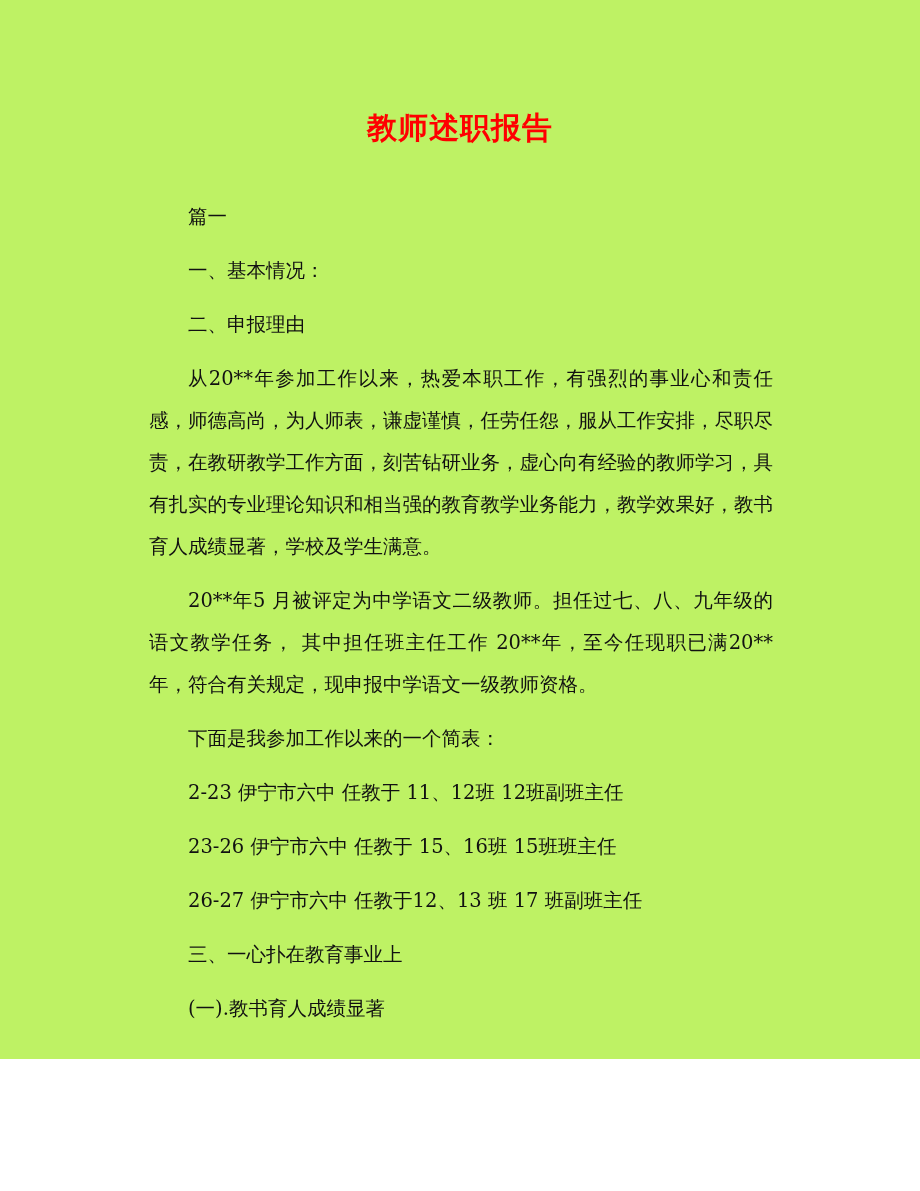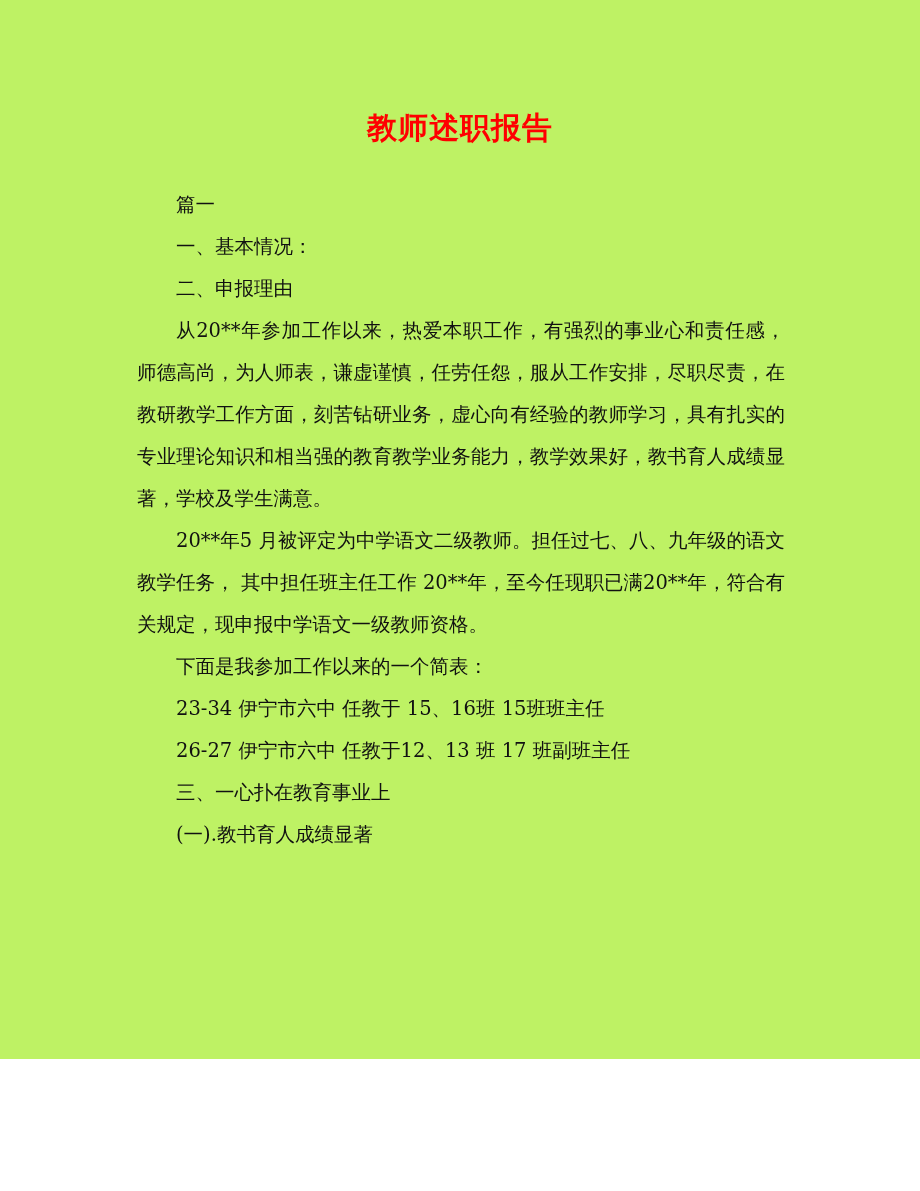--- a/index.html
+++ b/index.html
@@ -15,32 +15,33 @@
       text-align: center;
       font-size: 30px; font-weight: bold;
       color: #ff0000;
       letter-spacing: 1px;
       font-family: "DejaVu Sans", "Liberation Sans", sans-serif;
     }
     .body {
       position: absolute; left: 137px; top: 184px; width: 648px;
       font-size: 19.5px; line-height: 42px;
     }
-    .p { margin: 0; text-indent: 39px; text-align: justify; }
+    .p { margin: 12px; text-indent: 39px; text-align: justify; }
   </style>
 </head>
 <body>
 
 <div class="page">
   <div class="title">教师述职报告</div>
   <div class="body">
     <p class="p">篇一</p>
     <p class="p">一、基本情况：</p>
     <p class="p">二、申报理由</p>
     <p class="p">从20**年参加工作以来，热爱本职工作，有强烈的事业心和责任感，师德高尚，为人师表，谦虚谨慎，任劳任怨，服从工作安排，尽职尽责，在教研教学工作方面，刻苦钻研业务，虚心向有经验的教师学习，具有扎实的专业理论知识和相当强的教育教学业务能力，教学效果好，教书育人成绩显著，学校及学生满意。</p>
     <p class="p">20**年5 月被评定为中学语文二级教师。担任过七、八、九年级的语文教学任务， 其中担任班主任工作 20**年，至今任现职已满20**年，符合有关规定，现申报中学语文一级教师资格。</p>
     <p class="p">下面是我参加工作以来的一个简表：</p>
-    <p class="p">23-34 伊宁市六中 任教于 15、16班 15班班主任</p>
+    <p class="p">2-23 伊宁市六中 任教于 11、12班 12班副班主任</p>
+    <p class="p">23-26 伊宁市六中 任教于 15、16班 15班班主任</p>
     <p class="p">26-27 伊宁市六中 任教于12、13 班 17 班副班主任</p>
     <p class="p">三、一心扑在教育事业上</p>
     <p class="p">(一).教书育人成绩显著</p>
   </div>
 </div>
 
 </body></html>

